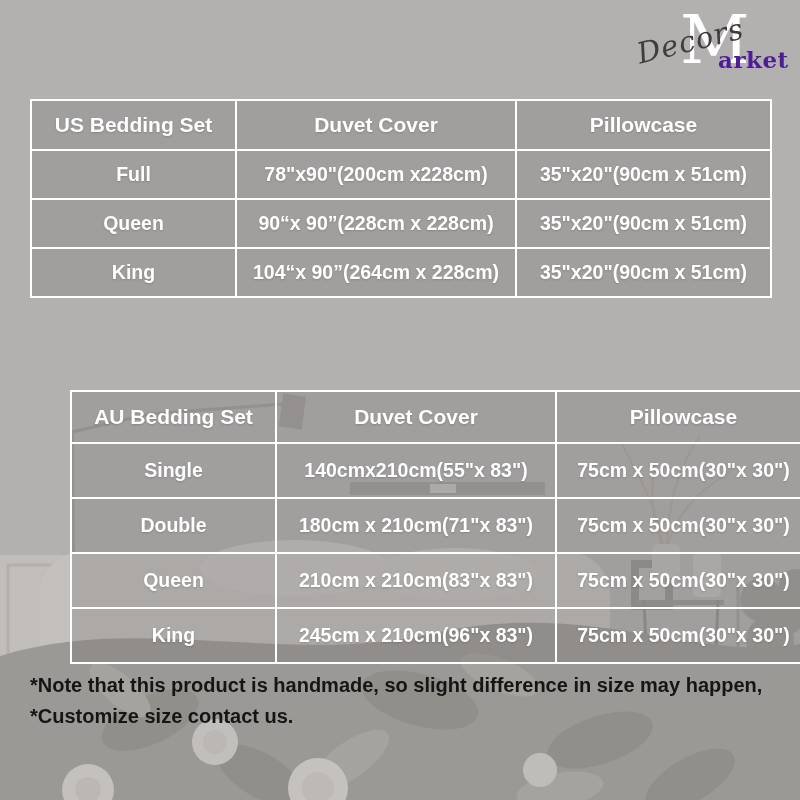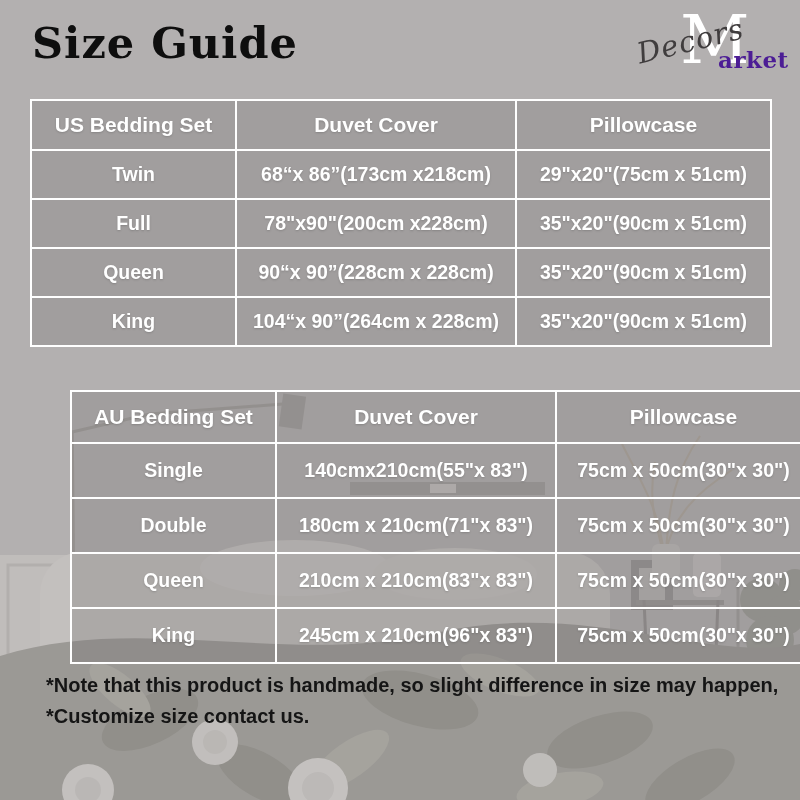--- a/index.html
+++ b/index.html
@@ -60,21 +60,21 @@
   }
   .size-table th { font-weight:700; font-size:21px; }
   .size-table td { font-weight:700; font-size:19.5px; }
   #table-us th { height:50px; }
   #table-us td { height:49px; }
   #table-au th { height:52px; }
   #table-au td { height:55px; }
   .col-set { width:205px; } .col-duvet { width:280px; } .col-pillow { width:255px; }
 
   
-  .notes { position:absolute; left:46px; top:674px; width:750px; color:#151515; }
+  .notes { position:absolute; left:30px; top:674px; width:750px; color:#151515; }
   .notes .line { font-size:20px; font-weight:700; line-height:23px; }
   .notes .customize { margin-top:8px; }
 </style>
 </head>
 <body>
 
 <svg class="scene" width="800" height="800" viewBox="0 0 800 800" aria-hidden="true">
   <rect x="0" y="0" width="800" height="800" fill="#b5b2b1"></rect>
 
   <rect x="0" y="555" width="68" height="180" fill="#d0cdc9"></rect>
@@ -145,21 +145,20 @@
       <circle cx="318" cy="788" r="16" fill="#c6c4c0"></circle>
     <circle cx="88" cy="790" r="26" fill="#d5d3cf"></circle>
       <circle cx="88" cy="790" r="13" fill="#c3c1bd"></circle>
     <circle cx="540" cy="770" r="17" fill="#ceccc7"></circle>
   </g>
 </svg>
 
 <div class="overlay"></div>
 
 <div class="content">
-  <h1 class="page-title">Size Guide</h1>
 
   <div class="logo">
     <span class="m-initial">M</span>
     <span class="script">Decors</span>
     <span class="rest">arket</span>
   </div>
 
   <table class="size-table" id="table-us">
     <colgroup>
         <col class="col-set">
@@ -168,25 +167,20 @@
       </colgroup>
     <thead>
       <tr>
         <th>US Bedding Set</th>
         <th>Duvet Cover</th>
         <th>Pillowcase</th>
       </tr>
     </thead>
     <tbody>
       <tr>
-        <td>Twin</td>
-        <td>68“x 86”(173cm x218cm)</td>
-        <td>29"x20"(75cm x 51cm)</td>
-      </tr>
-      <tr>
         <td>Full</td>
         <td>78"x90"(200cm x228cm)</td>
         <td>35"x20"(90cm x 51cm)</td>
       </tr>
       <tr>
         <td>Queen</td>
         <td>90“x 90”(228cm x 228cm)</td>
         <td>35"x20"(90cm x 51cm)</td>
       </tr>
       <tr>

